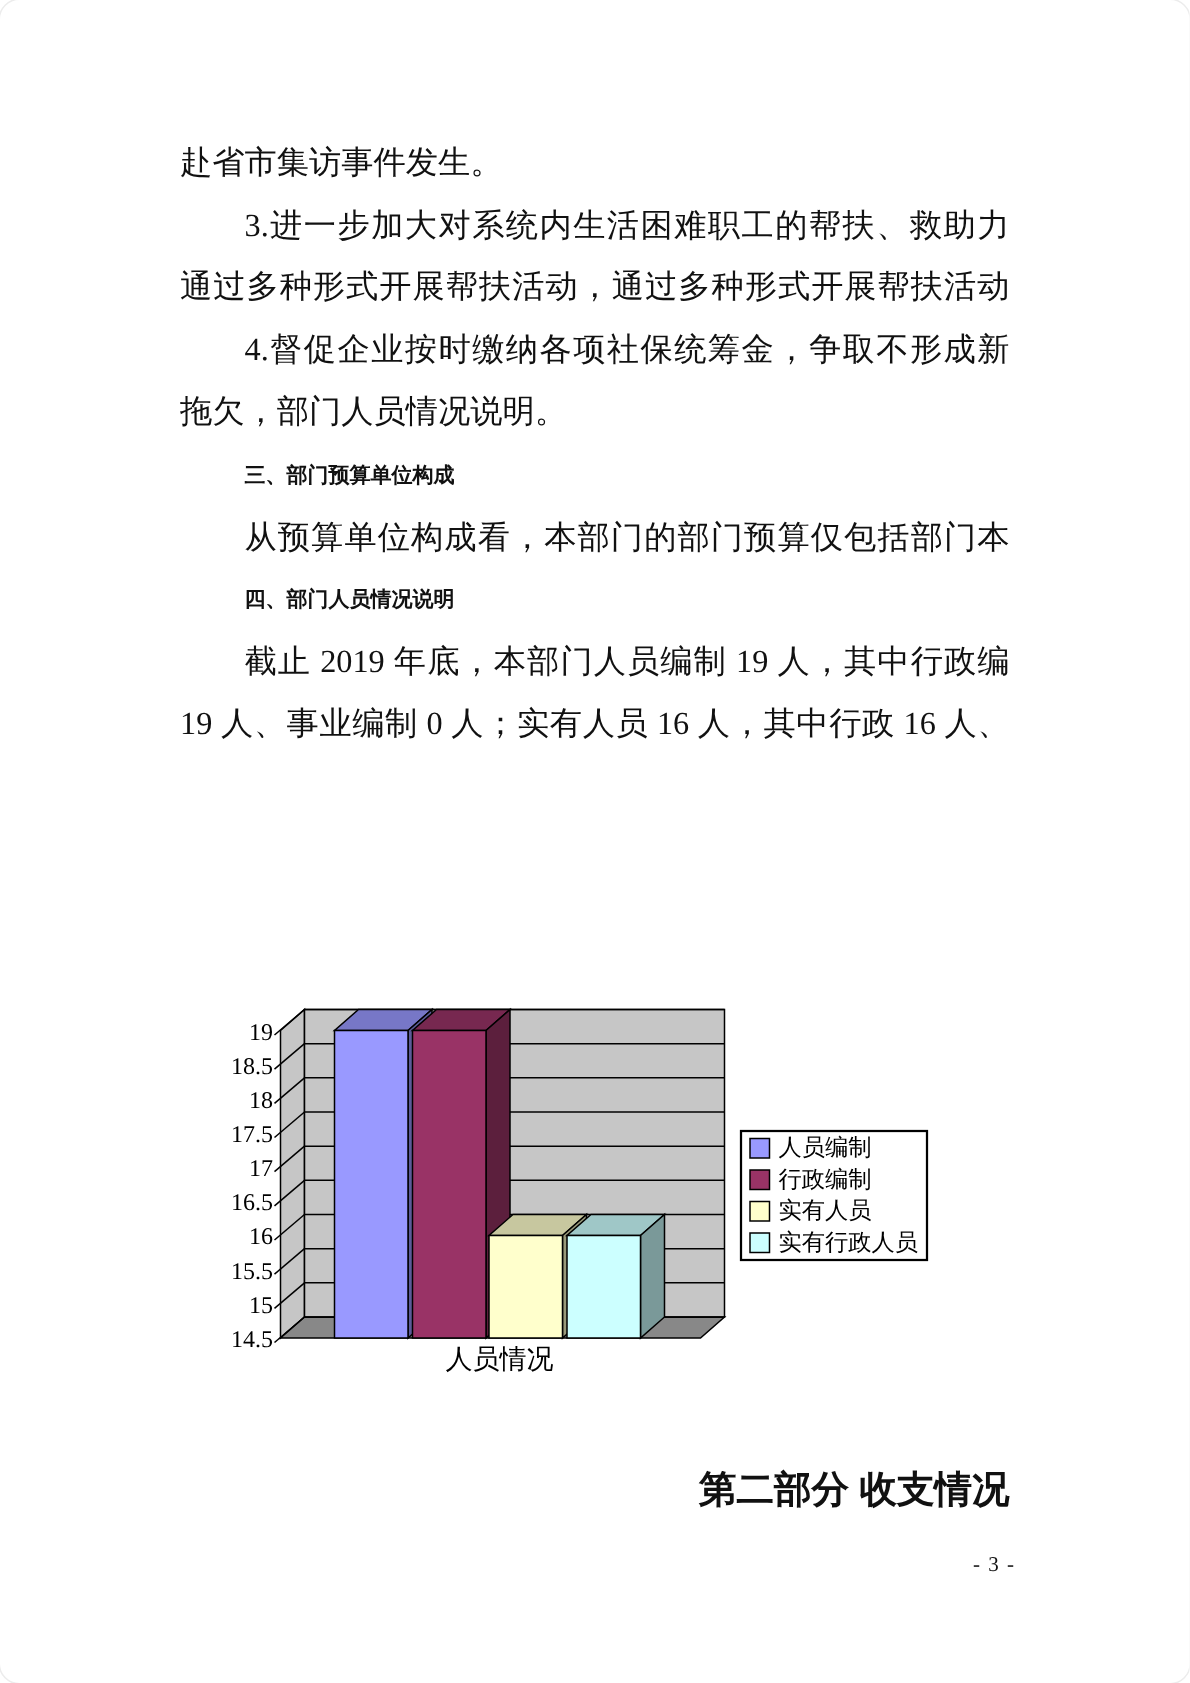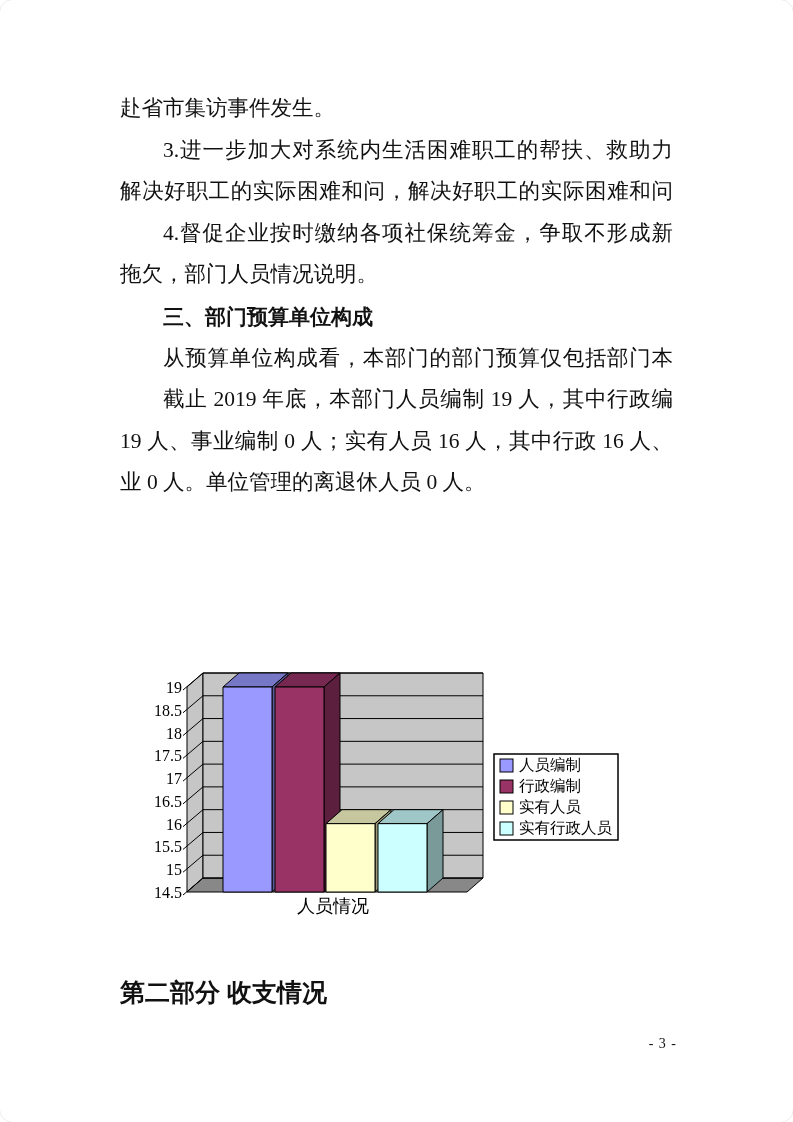--- a/index.html
+++ b/index.html
@@ -11,50 +11,50 @@
   .text-block{position:absolute;left:120px;top:88px;width:553px;}
   .line{
     height:41.6px;line-height:41.6px;font-size:21.5px;
     overflow:hidden;
   }
   .line.justify{text-align:justify;text-align-last:justify;}
   .line.indent{padding-left:43px;}
   .line.bold{
     font-weight:bold;
     font-family:"Liberation Sans", sans-serif;
-    font-size:21px;
+    font-size:14px;
   }
   .part-heading{
     position:absolute;left:120px;top:976px;width:553px;
-    text-align:left;font-weight:bold;font-size:25px;
+    text-align:right;font-weight:bold;font-size:25px;
     font-family:"Liberation Sans", sans-serif;
   }
   .page-number{
     position:absolute;top:1036px;right:116px;
     font-size:14px;letter-spacing:1px;
   }
   .chart-wrap{position:absolute;left:140px;top:655px;width:540px;height:285px;}
   svg text{font-family:"Liberation Serif", serif;}
 </style>
 </head>
 <body>
 
 <div class="page">
 
   <div class="text-block" id="doc-lines">
       <div class="line">赴省市集访事件发生。</div>
       <div class="line indent justify">3.进一步加大对系统内生活困难职工的帮扶、救助力度，</div>
-      <div class="line justify">解决好职工的实际困难和问，解决好职工的实际困难和问</div>
+      <div class="line justify">通过多种形式开展帮扶活动，通过多种形式开展帮扶活动</div>
       <div class="line indent justify">4.督促企业按时缴纳各项社保统筹金，争取不形成新的</div>
       <div class="line">拖欠，部门人员情况说明。</div>
       <div class="line indent bold">三、部门预算单位构成</div>
       <div class="line indent justify">从预算单位构成看，本部门的部门预算仅包括部门本级</div>
+      <div class="line indent bold">四、部门人员情况说明</div>
       <div class="line indent justify">截止 2019 年底，本部门人员编制 19 人，其中行政编制</div>
       <div class="line justify">19 人、事业编制 0 人；实有人员 16 人，其中行政 16 人、事</div>
-      <div class="line">业 0 人。单位管理的离退休人员 0 人。</div>
     </div>
 
   <div class="chart-wrap" id="chart"><svg width="540" height="285" viewBox="0 0 540 285">
         <polygon points="47,32 63,18 63,223 47,237" fill="#C6C6C6" stroke="#000" stroke-width="1"></polygon>
         <polygon points="47,237 327,237 343,223 63,223" fill="#888888" stroke="#000" stroke-width="1"></polygon>
         <polygon points="63,18 343,18 343,223 63,223" fill="#C6C6C6" stroke="#000" stroke-width="1"></polygon>
         <line x1="63" y1="223" x2="343" y2="223" stroke="#000000" stroke-width="1"></line>
         <line x1="43" y1="240" x2="63" y2="223" stroke="#000000" stroke-width="1"></line>
         <line x1="63" y1="200.22222222222223" x2="343" y2="200.22222222222223" stroke="#000000" stroke-width="1"></line>
         <line x1="43" y1="217.22222222222223" x2="63" y2="200.22222222222223" stroke="#000000" stroke-width="1"></line>

